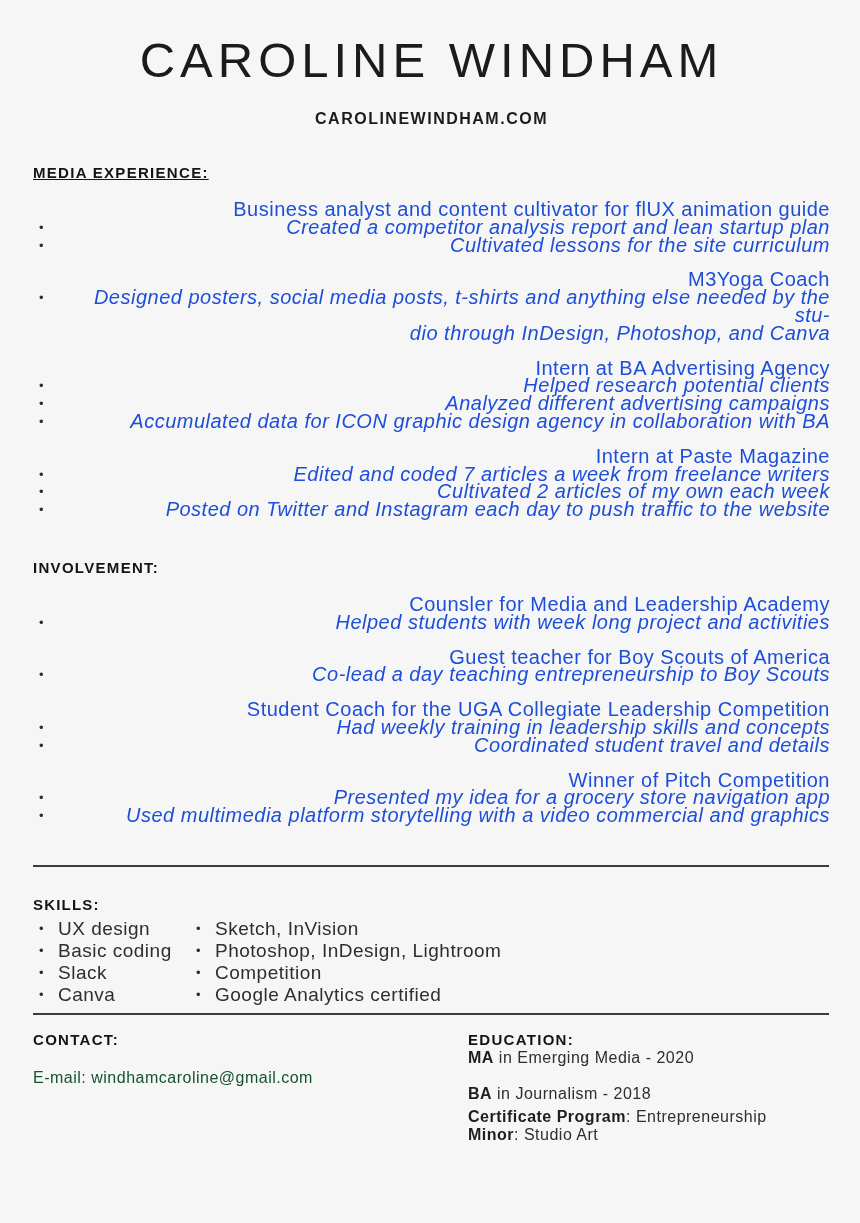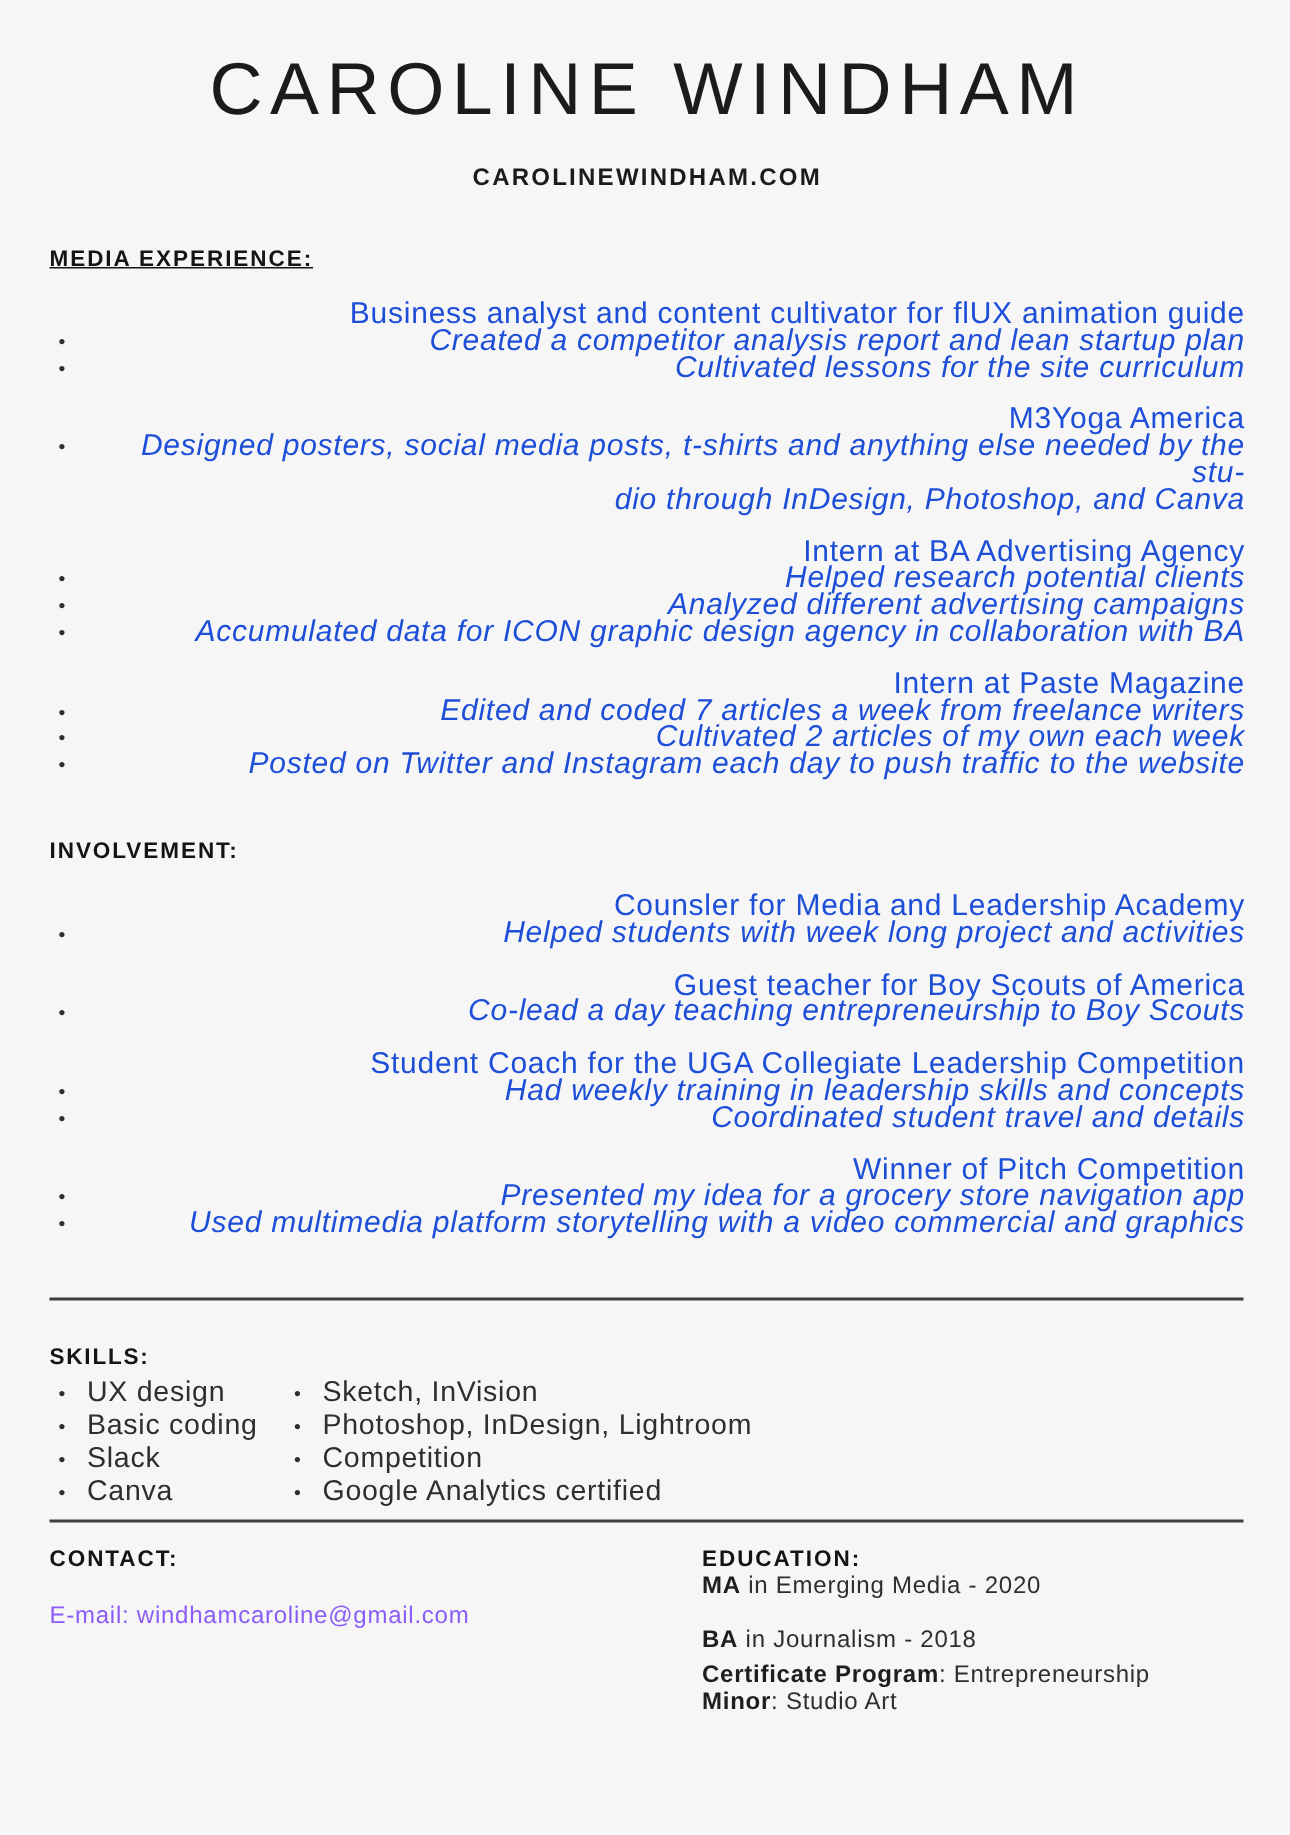--- a/index.html
+++ b/index.html
@@ -98,21 +98,21 @@
   }
   
   .bottom { display: flex; margin-top: 16px; }
   .bottom-left { width: 435px; }
   .bottom-right { flex: 1; }
   .contact-line {
     margin-top: 20px;
     font-size: 16px;
     letter-spacing: 0.5px;
     line-height: 18px;
-    color: #8b5cf6;
+    color: #14532d;
   }
   .edu-line {
     font-size: 16px;
     letter-spacing: 0.5px;
     line-height: 18px;
     color: #2e2e2e;
   }
   .edu-ma { }
   .edu-ba { margin-top: 18px; }
   .edu-cert { margin-top: 5px; }
@@ -136,21 +136,21 @@
         <span class="bullet-marker">•</span>
         <span class="bullet-text">Created a competitor analysis report and lean startup plan</span>
       </div>
       <div class="bullet-row">
         <span class="bullet-marker">•</span>
         <span class="bullet-text">Cultivated lessons for the site curriculum</span>
       </div>
     </div>
 
     <div class="entry">
-      <div class="entry-title">M3Yoga America</div>
+      <div class="entry-title">M3Yoga Coach</div>
       <div class="bullet-row">
         <span class="bullet-marker">•</span>
         <span class="bullet-text">Designed posters, social media posts, t-shirts and anything else needed by the stu-
 dio through InDesign, Photoshop, and Canva</span>
       </div>
     </div>
 
     <div class="entry">
       <div class="entry-title">Intern at BA Advertising Agency</div>
       <div class="bullet-row">

